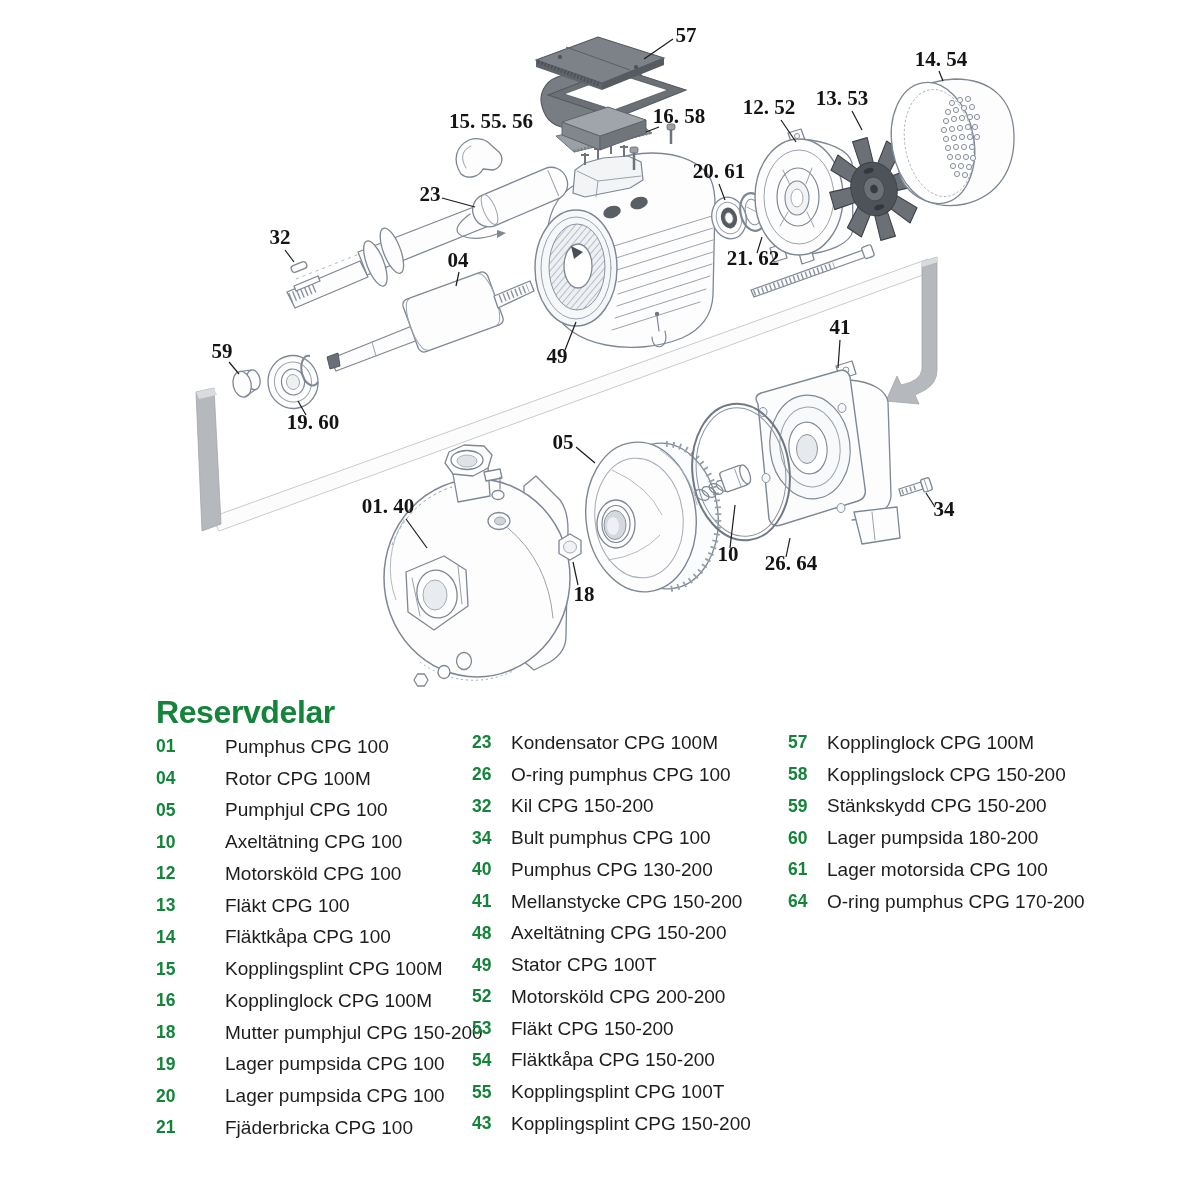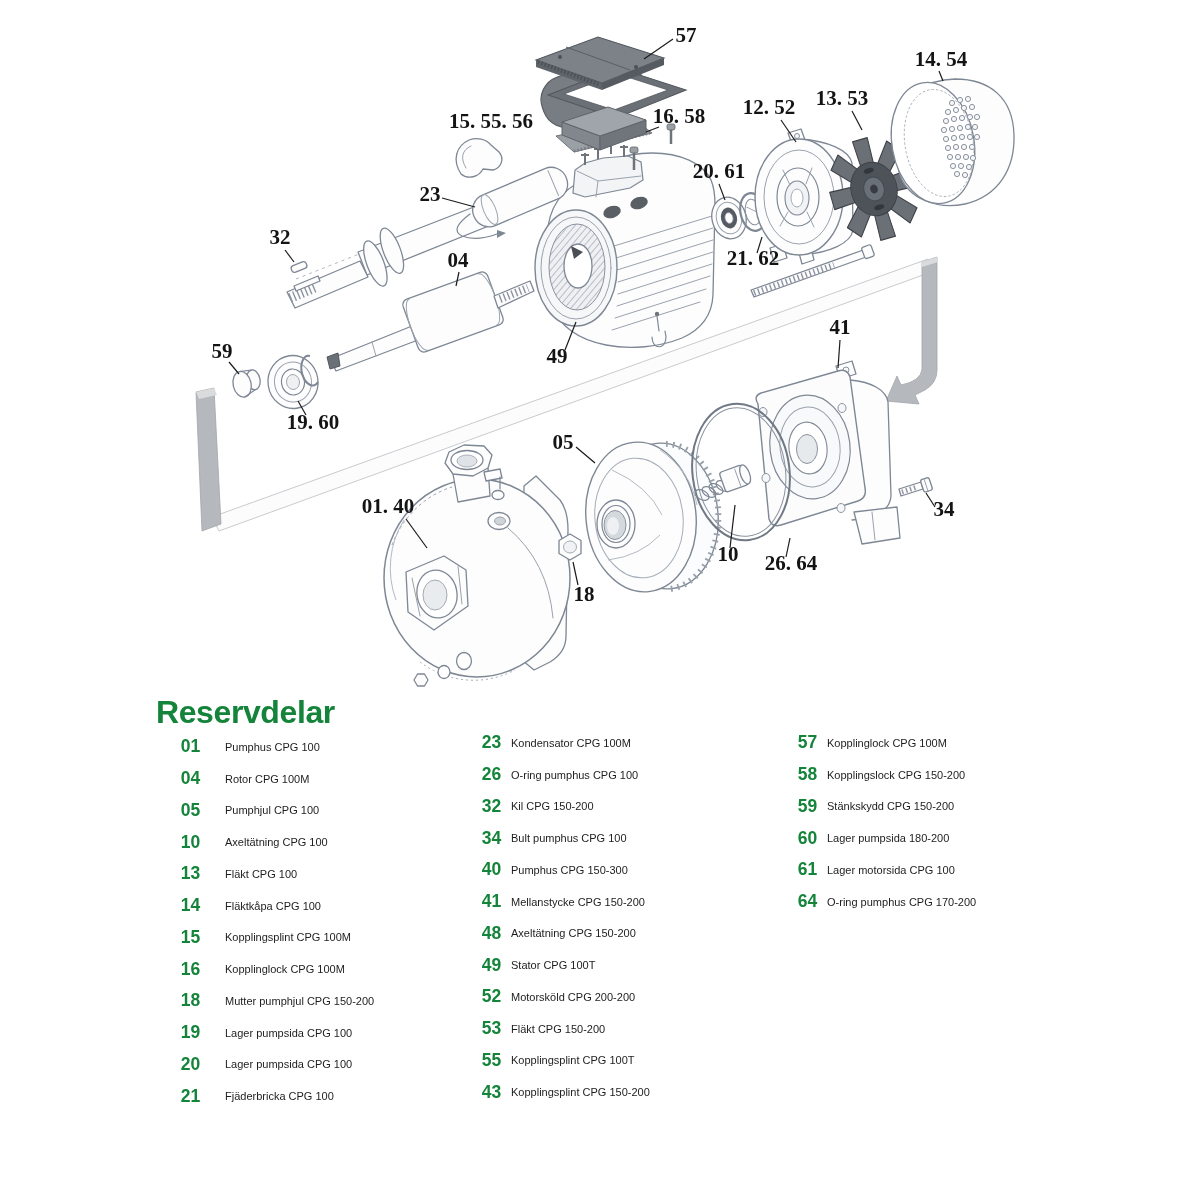--- a/index.html
+++ b/index.html
@@ -10,23 +10,23 @@
   svg .o{fill:#fdfdfe;stroke:var(--ln);stroke-width:1.3;stroke-linejoin:round;stroke-linecap:round;}
   svg .w{fill:#ffffff;stroke:var(--ln);stroke-width:1.3;stroke-linejoin:round;}
   svg .n{fill:none;stroke:var(--ln);stroke-width:1.2;stroke-linecap:round;}
   svg .t{fill:none;stroke:#9aa2ac;stroke-width:1;stroke-linecap:round;}
   svg .tt{fill:none;stroke:#b3bac2;stroke-width:1;}
   svg .th{fill:none;stroke:#8b93a0;stroke-dasharray:1.4 2.8;}
   svg .hole{fill:#f6f7f9;stroke:#8b93a0;stroke-width:1;}
   .ptitle{position:absolute;left:156px;top:694px;font-size:32px;font-weight:bold;color:var(--green);letter-spacing:-0.4px;}
   .plist-col{position:absolute;width:320px;}
   .prow{display:flex;height:31.75px;align-items:center;}
-  .pnum{font-weight:bold;color:var(--green);font-size:17.5px;flex:0 0 39px;text-align:center;}
+  .pnum{font-weight:bold;color:var(--green);font-size:17.5px;flex:0 0 39px;}
   .col1 .pnum{flex:0 0 69px;}
-  .pname{font-size:11px;color:#1d1d1d;white-space:nowrap;}
+  .pname{font-size:19px;color:#1d1d1d;white-space:nowrap;}
   #col1{left:156px;top:731px;}
   #col2{left:472px;top:727px;}
   #col3{left:788px;top:727px;}
 </style>
 </head>
 <body>
 
 
 
 <svg id="diagram" width="1200" height="700" viewBox="0 0 1200 700" xmlns="http://www.w3.org/2000/svg">
@@ -383,20 +383,24 @@
     </div>
     <div class="prow">
       <span class="pnum">05</span>
       <span class="pname">Pumphjul CPG 100</span>
     </div>
     <div class="prow">
       <span class="pnum">10</span>
       <span class="pname">Axeltätning CPG 100</span>
     </div>
     <div class="prow">
+      <span class="pnum">12</span>
+      <span class="pname">Motorsköld CPG 100</span>
+    </div>
+    <div class="prow">
       <span class="pnum">13</span>
       <span class="pname">Fläkt CPG 100</span>
     </div>
     <div class="prow">
       <span class="pnum">14</span>
       <span class="pname">Fläktkåpa CPG 100</span>
     </div>
     <div class="prow">
       <span class="pnum">15</span>
       <span class="pname">Kopplingsplint CPG 100M</span>
@@ -434,21 +438,21 @@
     <div class="prow">
       <span class="pnum">32</span>
       <span class="pname">Kil CPG 150-200</span>
     </div>
     <div class="prow">
       <span class="pnum">34</span>
       <span class="pname">Bult pumphus CPG 100</span>
     </div>
     <div class="prow">
       <span class="pnum">40</span>
-      <span class="pname">Pumphus CPG 150-300</span>
+      <span class="pname">Pumphus CPG 130-200</span>
     </div>
     <div class="prow">
       <span class="pnum">41</span>
       <span class="pname">Mellanstycke CPG 150-200</span>
     </div>
     <div class="prow">
       <span class="pnum">48</span>
       <span class="pname">Axeltätning CPG 150-200</span>
     </div>
     <div class="prow">
@@ -457,20 +461,24 @@
     </div>
     <div class="prow">
       <span class="pnum">52</span>
       <span class="pname">Motorsköld CPG 200-200</span>
     </div>
     <div class="prow">
       <span class="pnum">53</span>
       <span class="pname">Fläkt CPG 150-200</span>
     </div>
     <div class="prow">
+      <span class="pnum">54</span>
+      <span class="pname">Fläktkåpa CPG 150-200</span>
+    </div>
+    <div class="prow">
       <span class="pnum">55</span>
       <span class="pname">Kopplingsplint CPG 100T</span>
     </div>
     <div class="prow">
       <span class="pnum">43</span>
       <span class="pname">Kopplingsplint CPG 150-200</span>
     </div>
   </div>
 <div id="col3" class="plist-col">
     <div class="prow">

